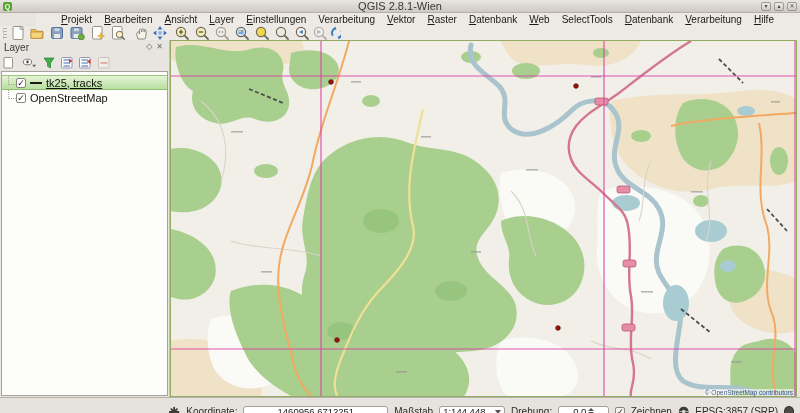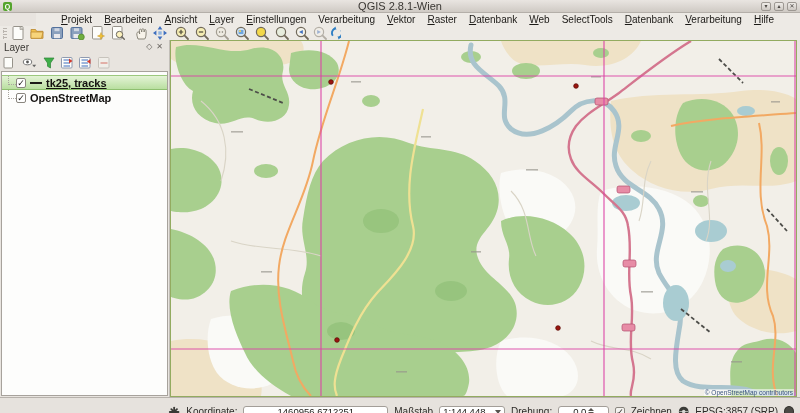--- a/index.html
+++ b/index.html
@@ -49,21 +49,21 @@
   .tree-row { display:flex; align-items:center; height:15px; padding-left:14px;
     position:relative; }
   .tree-row::before { content:""; position:absolute; left:6px; top:0; width:7px;
     height:8px; border-left:1px dotted #aaa69f; border-bottom:1px dotted #aaa69f; }
   .tree-row.selected { background:linear-gradient(#e4f3d6,#b9dfa0);
     border-top:1px solid #9cc87e; border-bottom:1px solid #8fc070; }
   .cbx { width:10px; height:10px; border:1px solid #8a867f; background:#fff;
     border-radius:2px; font-size:9px; line-height:9px; text-align:center;
     color:#1c1a17; margin-right:4px; flex:none; }
   .line-symbol { width:12px; height:0; border-top:2px solid #1c1a17; margin-right:4px; }
-  .layer-label { font-weight:bold; color:#141210; white-space:nowrap; }
+  .layer-label { font-weight:normal; color:#141210; white-space:nowrap; }
   .layer-label.underlined { text-decoration:underline; }
 
   
   .map-wrap { flex:1; padding-right:3px; }
   #map-canvas { position:relative; width:627px; height:357px;
     border:1px solid #93ab60; background:#f2efe8; }
   #map-canvas svg { display:block; }
   .attribution { position:absolute; right:2px; bottom:0; font-size:6.5px;
     color:#39537f; background:rgba(255,255,255,.55); padding:0 1px; }
 

